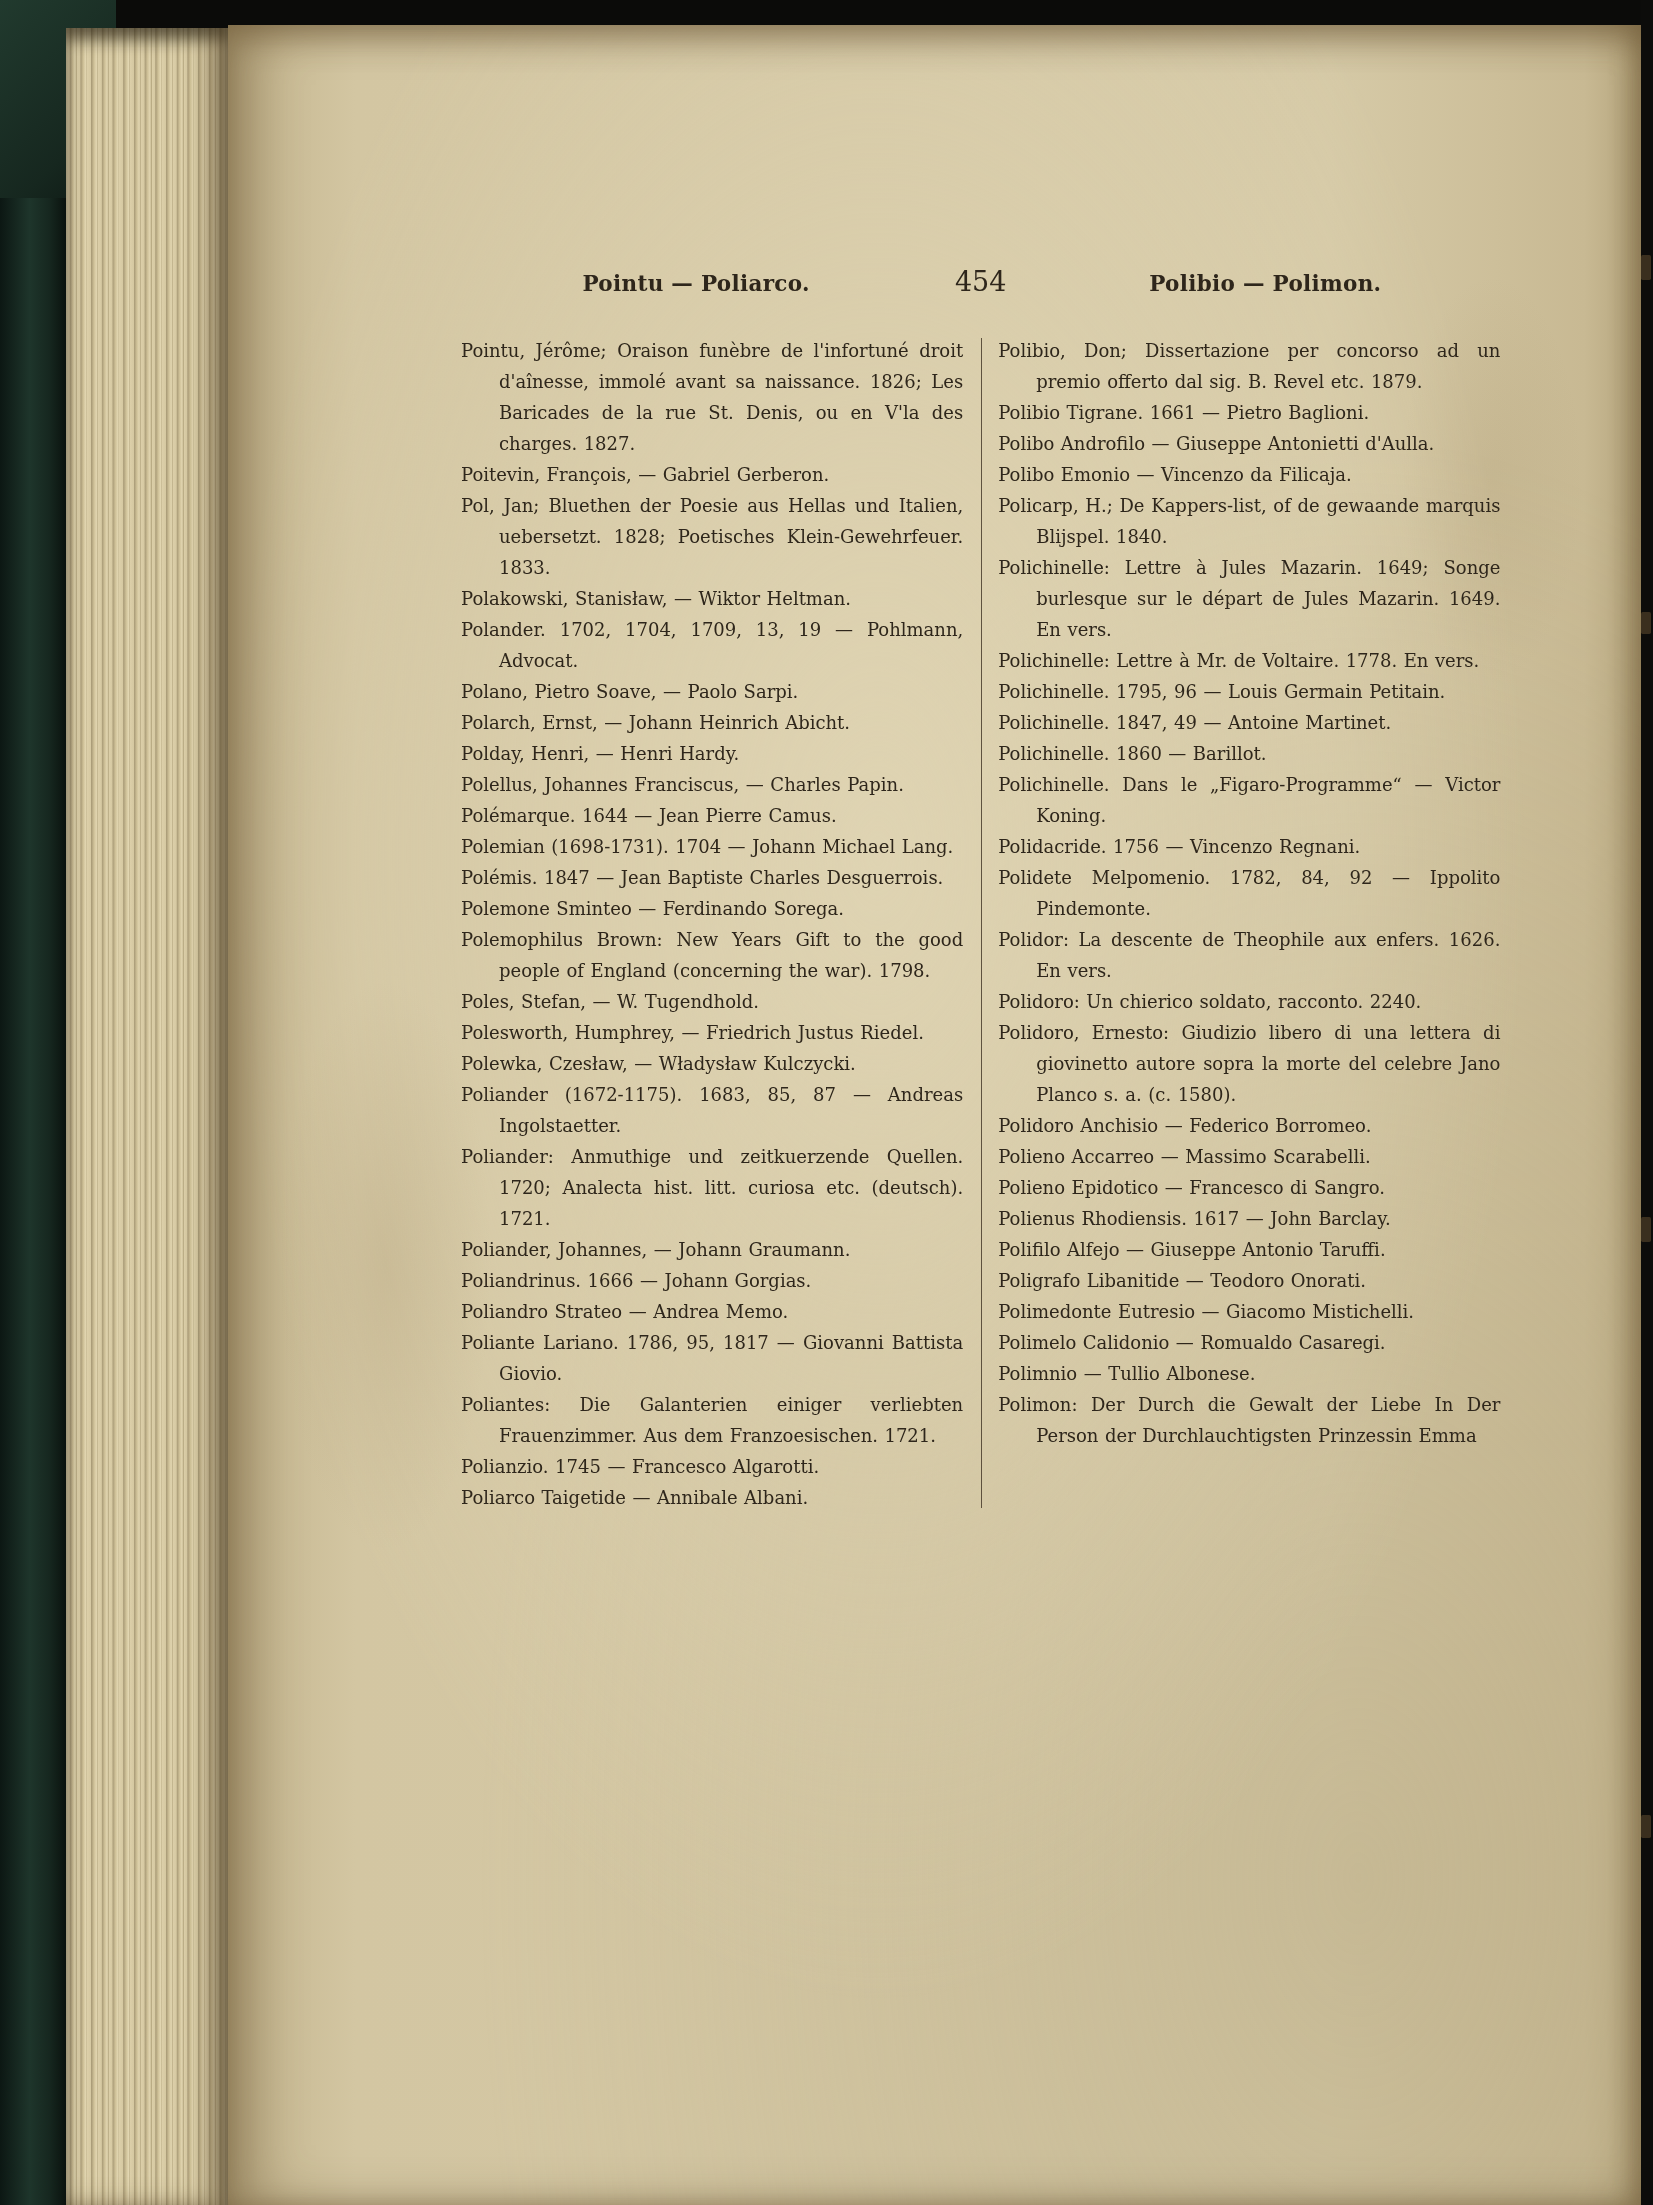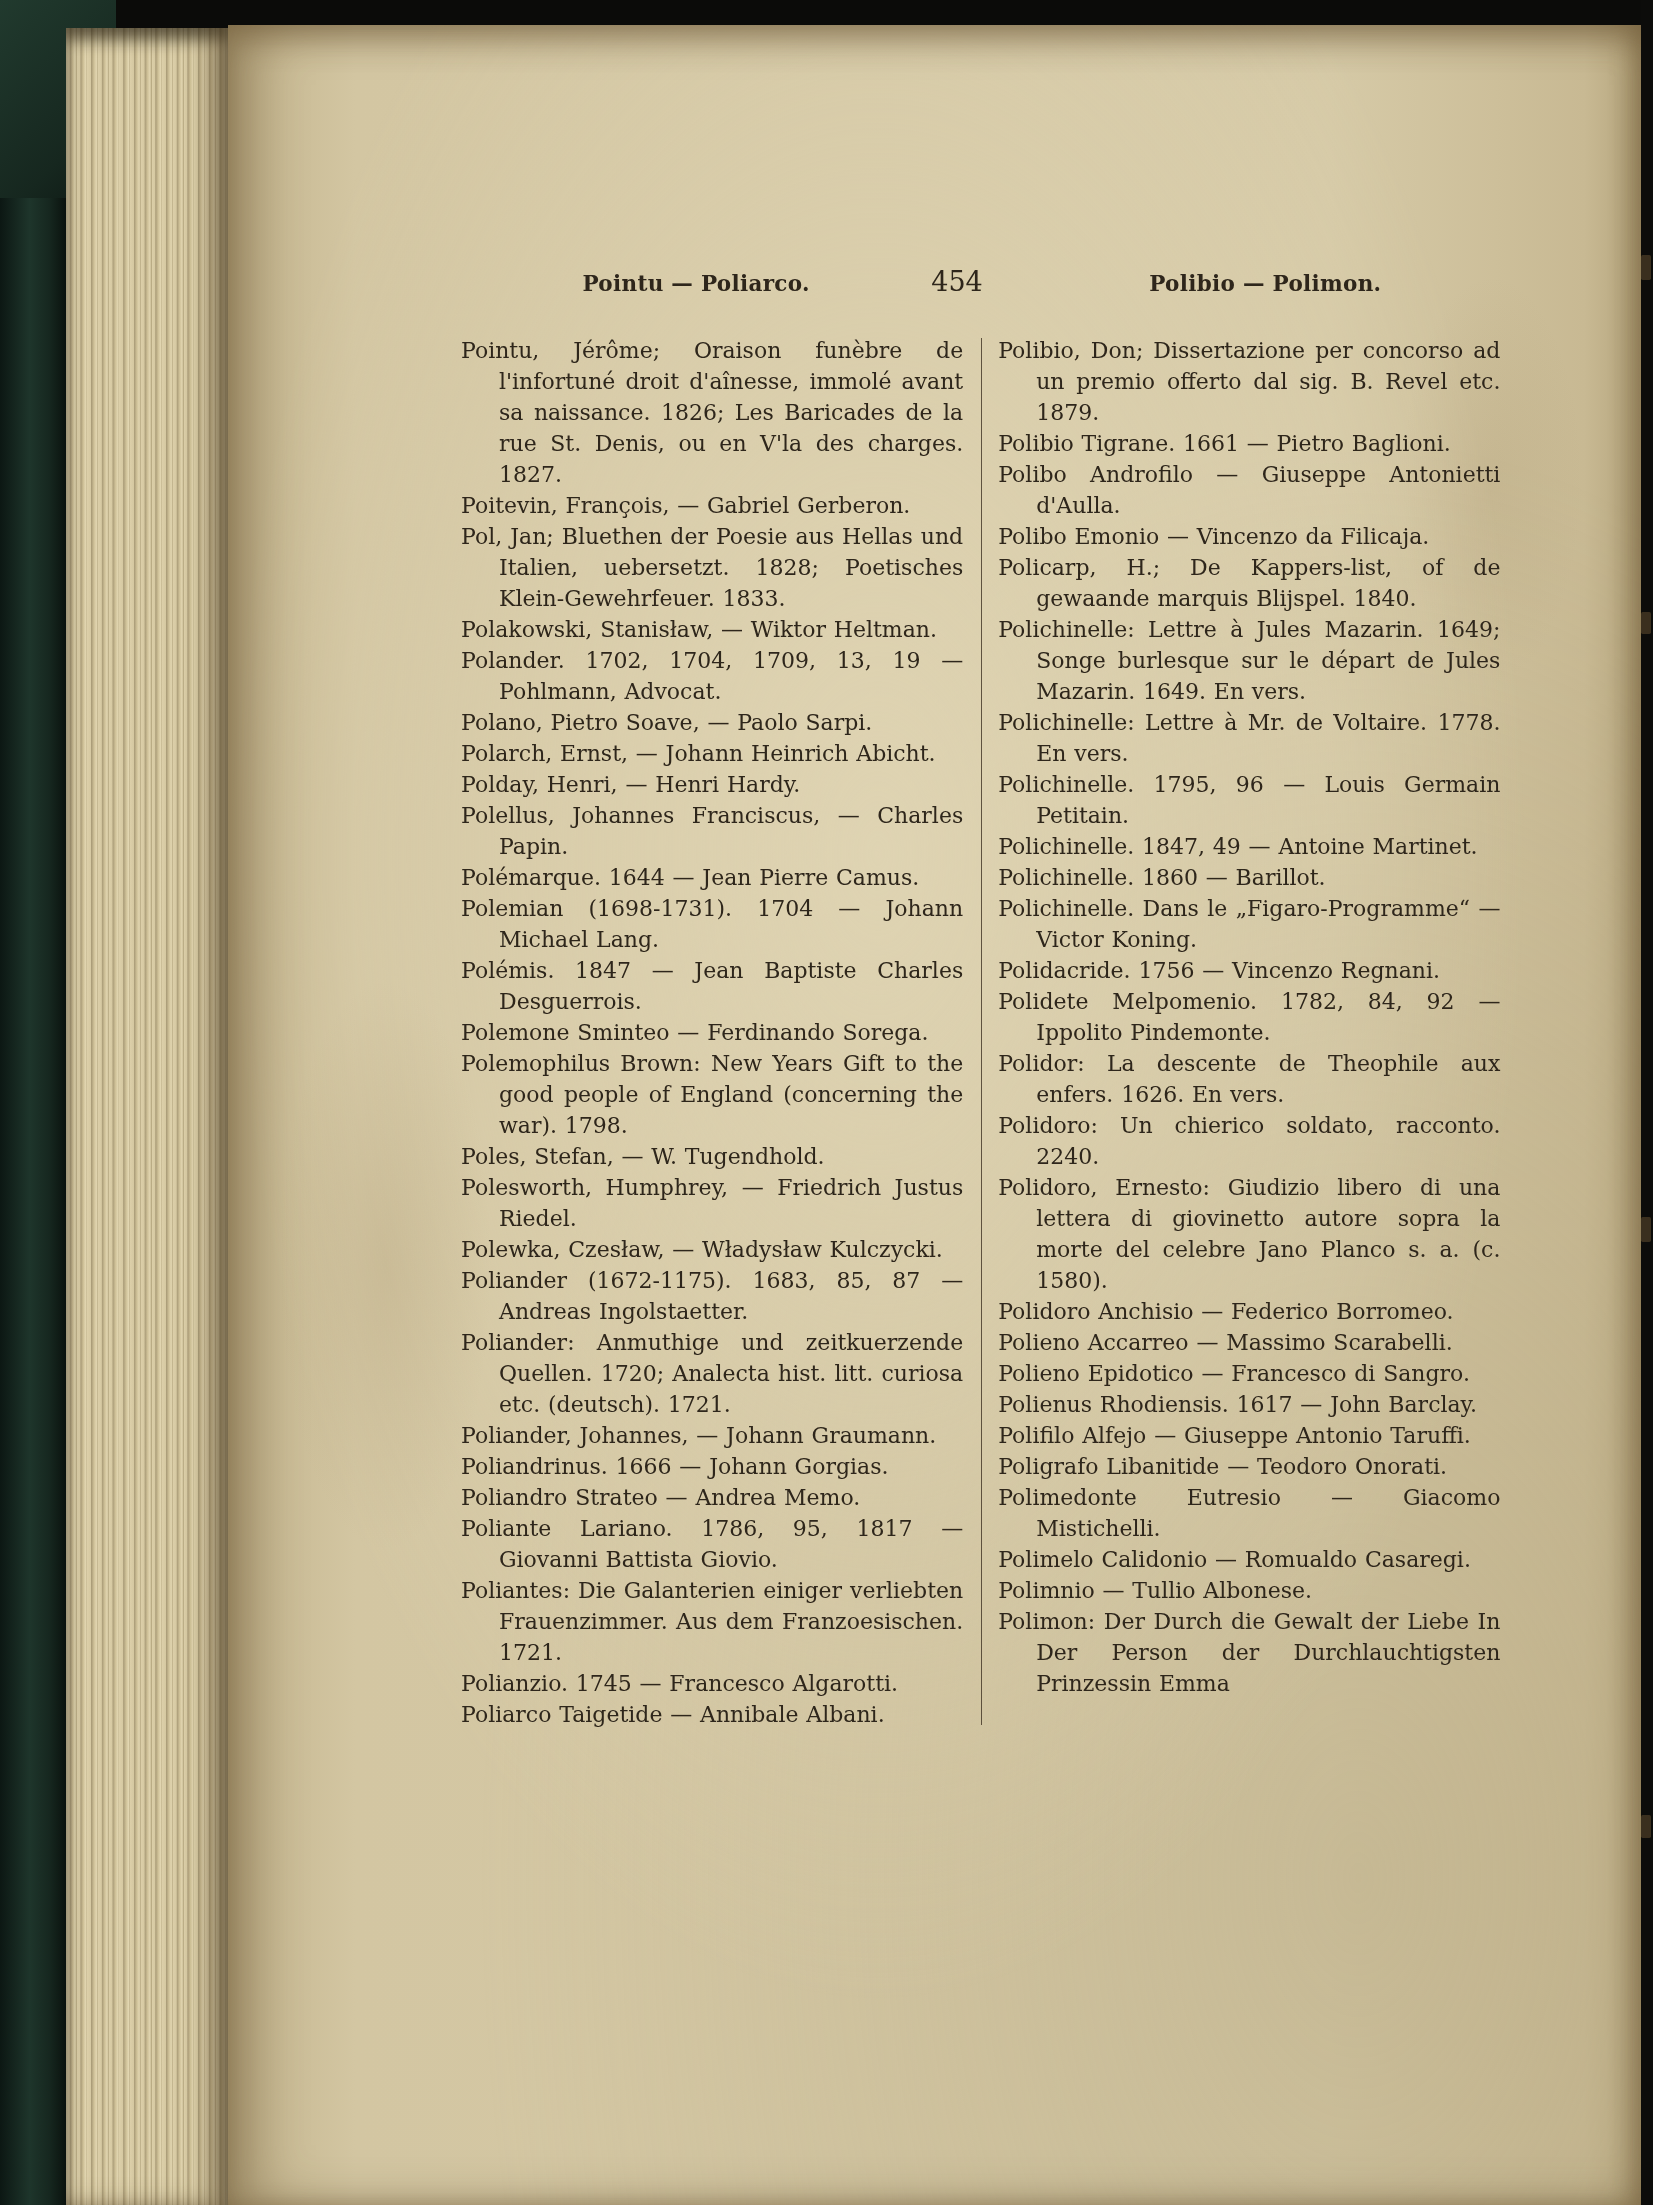--- a/index.html
+++ b/index.html
@@ -66,27 +66,27 @@
     padding: 241px 141px 0 233px;
     color: #2e261b;
   }
   .running-head {
     display: grid;
     grid-template-columns: 1fr 99px 1fr;
     align-items: baseline;
     margin-bottom: 38px;
   }
   .head-side { font-weight: bold; font-size: 21.5px; letter-spacing: 0.3px; text-align: center; }
-  .head-num { font-size: 27px; }
+  .head-num { font-size: 27px; text-align: center; }
 
   .columns {
     display: grid;
     grid-template-columns: 1fr 35px 1fr;
   }
-  .col { font-size: 22px; line-height: 31px; text-align: justify; }
+  .col { font-size: 18px; line-height: 31px; text-align: justify; }
   .divider-cell { position: relative; }
   .column-divider {
     position: absolute; left: 50%; top: 3.3px; bottom: 5px; width: 1.7px;
     background: rgba(62, 50, 35, 0.8);
   }
   .entry {
     padding-left: 38px;
     text-indent: -38px;
     margin: 0;
     word-spacing: 0.8px;

